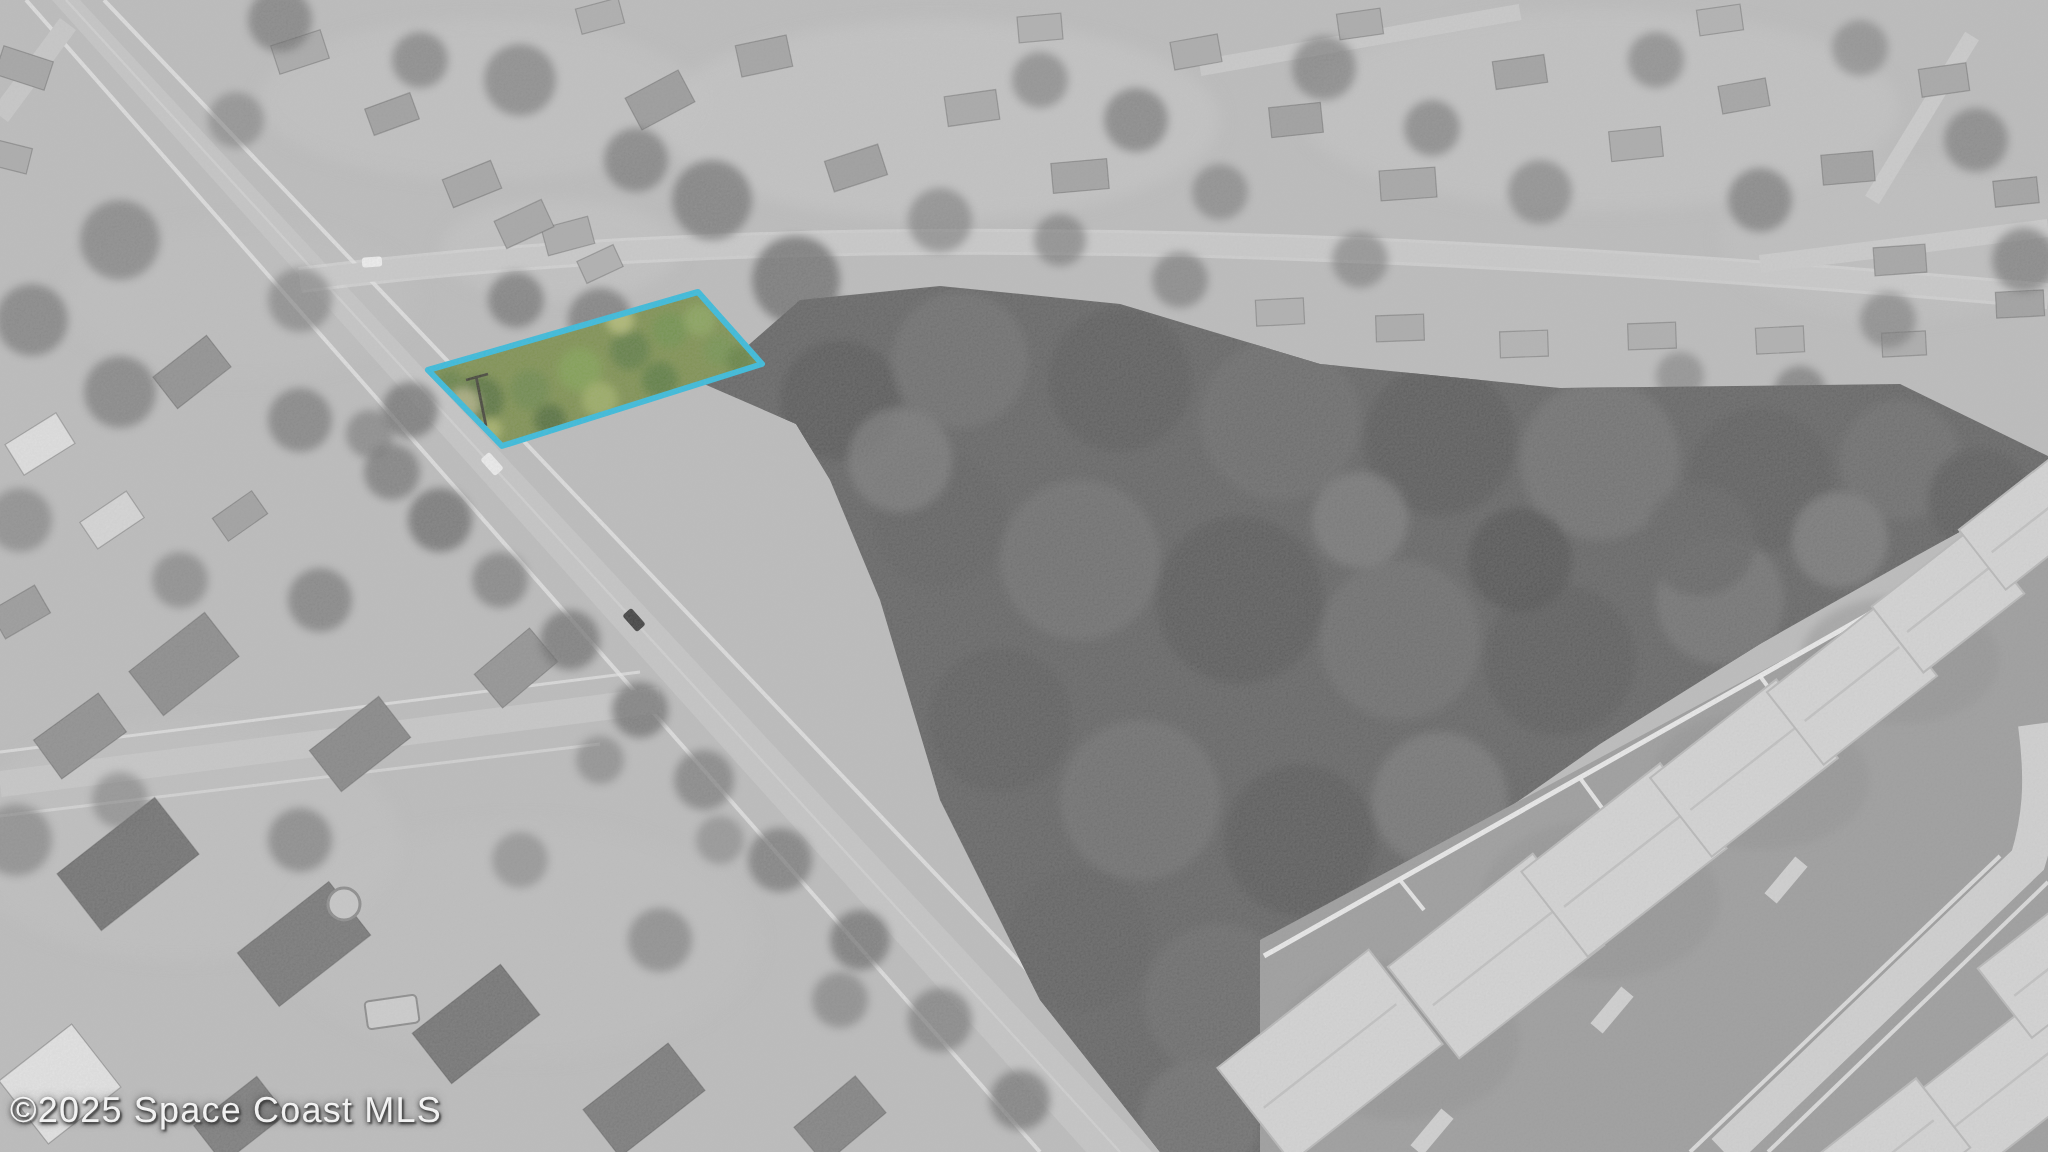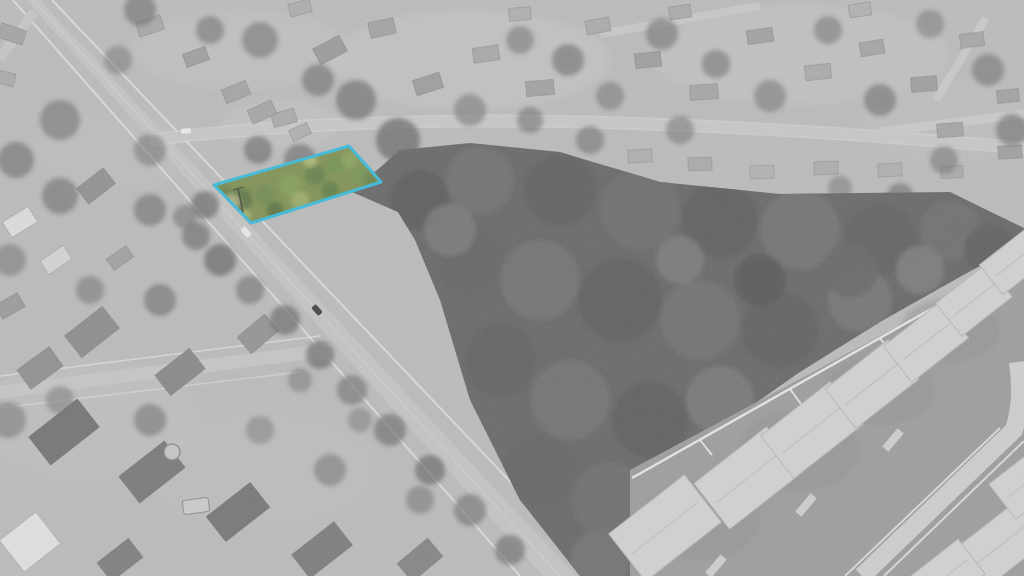--- a/index.html
+++ b/index.html
@@ -287,13 +287,14 @@
     </g>
 
     <g id="carLayer">
         <rect x="-3" y="-5.5" width="6" height="11" rx="1.5" transform="translate(246 232) rotate(-42)" fill="#f0f0f0"></rect>
         <rect x="-3" y="-5.5" width="6" height="11" rx="1.5" transform="translate(317 310) rotate(-42)" fill="#3a3a3a"></rect>
         <rect x="-5" y="-2.5" width="10" height="5" rx="1.5" transform="translate(186 131) rotate(-4)" fill="#f2f2f2"></rect>
       </g>
     <rect x="0" y="0" width="1024" height="576" filter="url(#grain)" opacity=".22"></rect>
   </svg>
 
+  <div class="watermark">©2025 Space Coast MLS</div>
 </div>
 
 </body></html>

